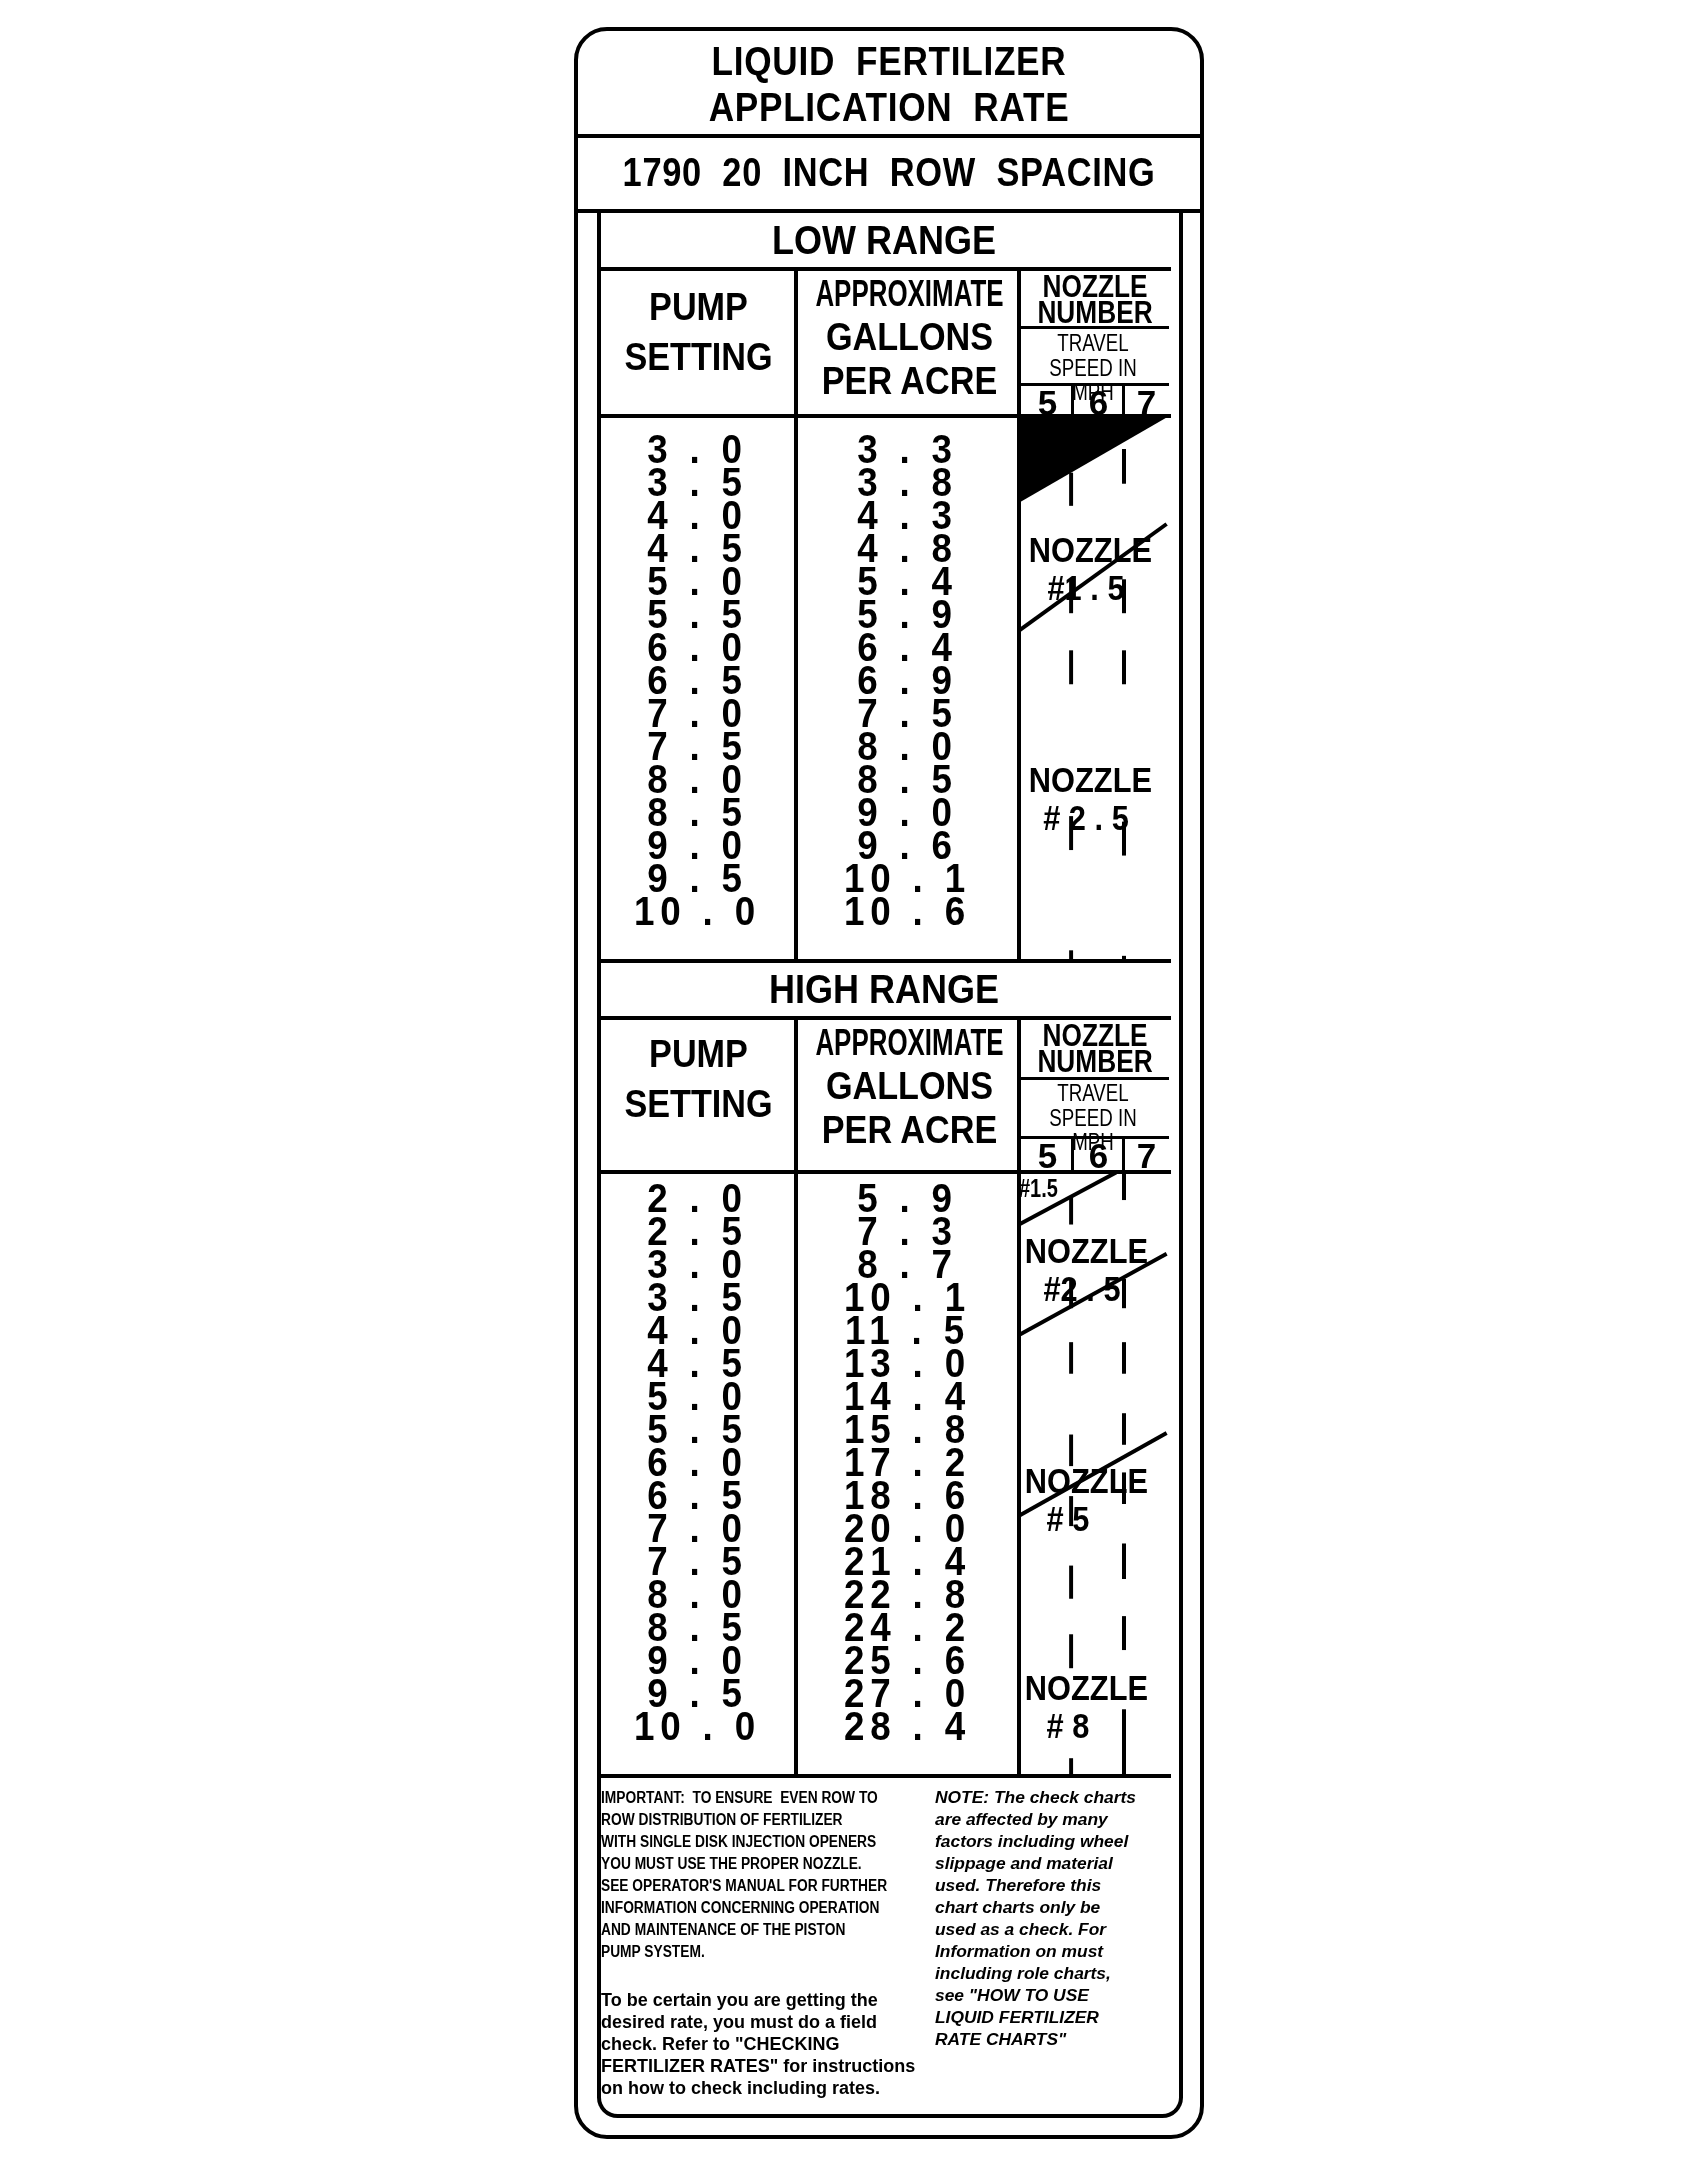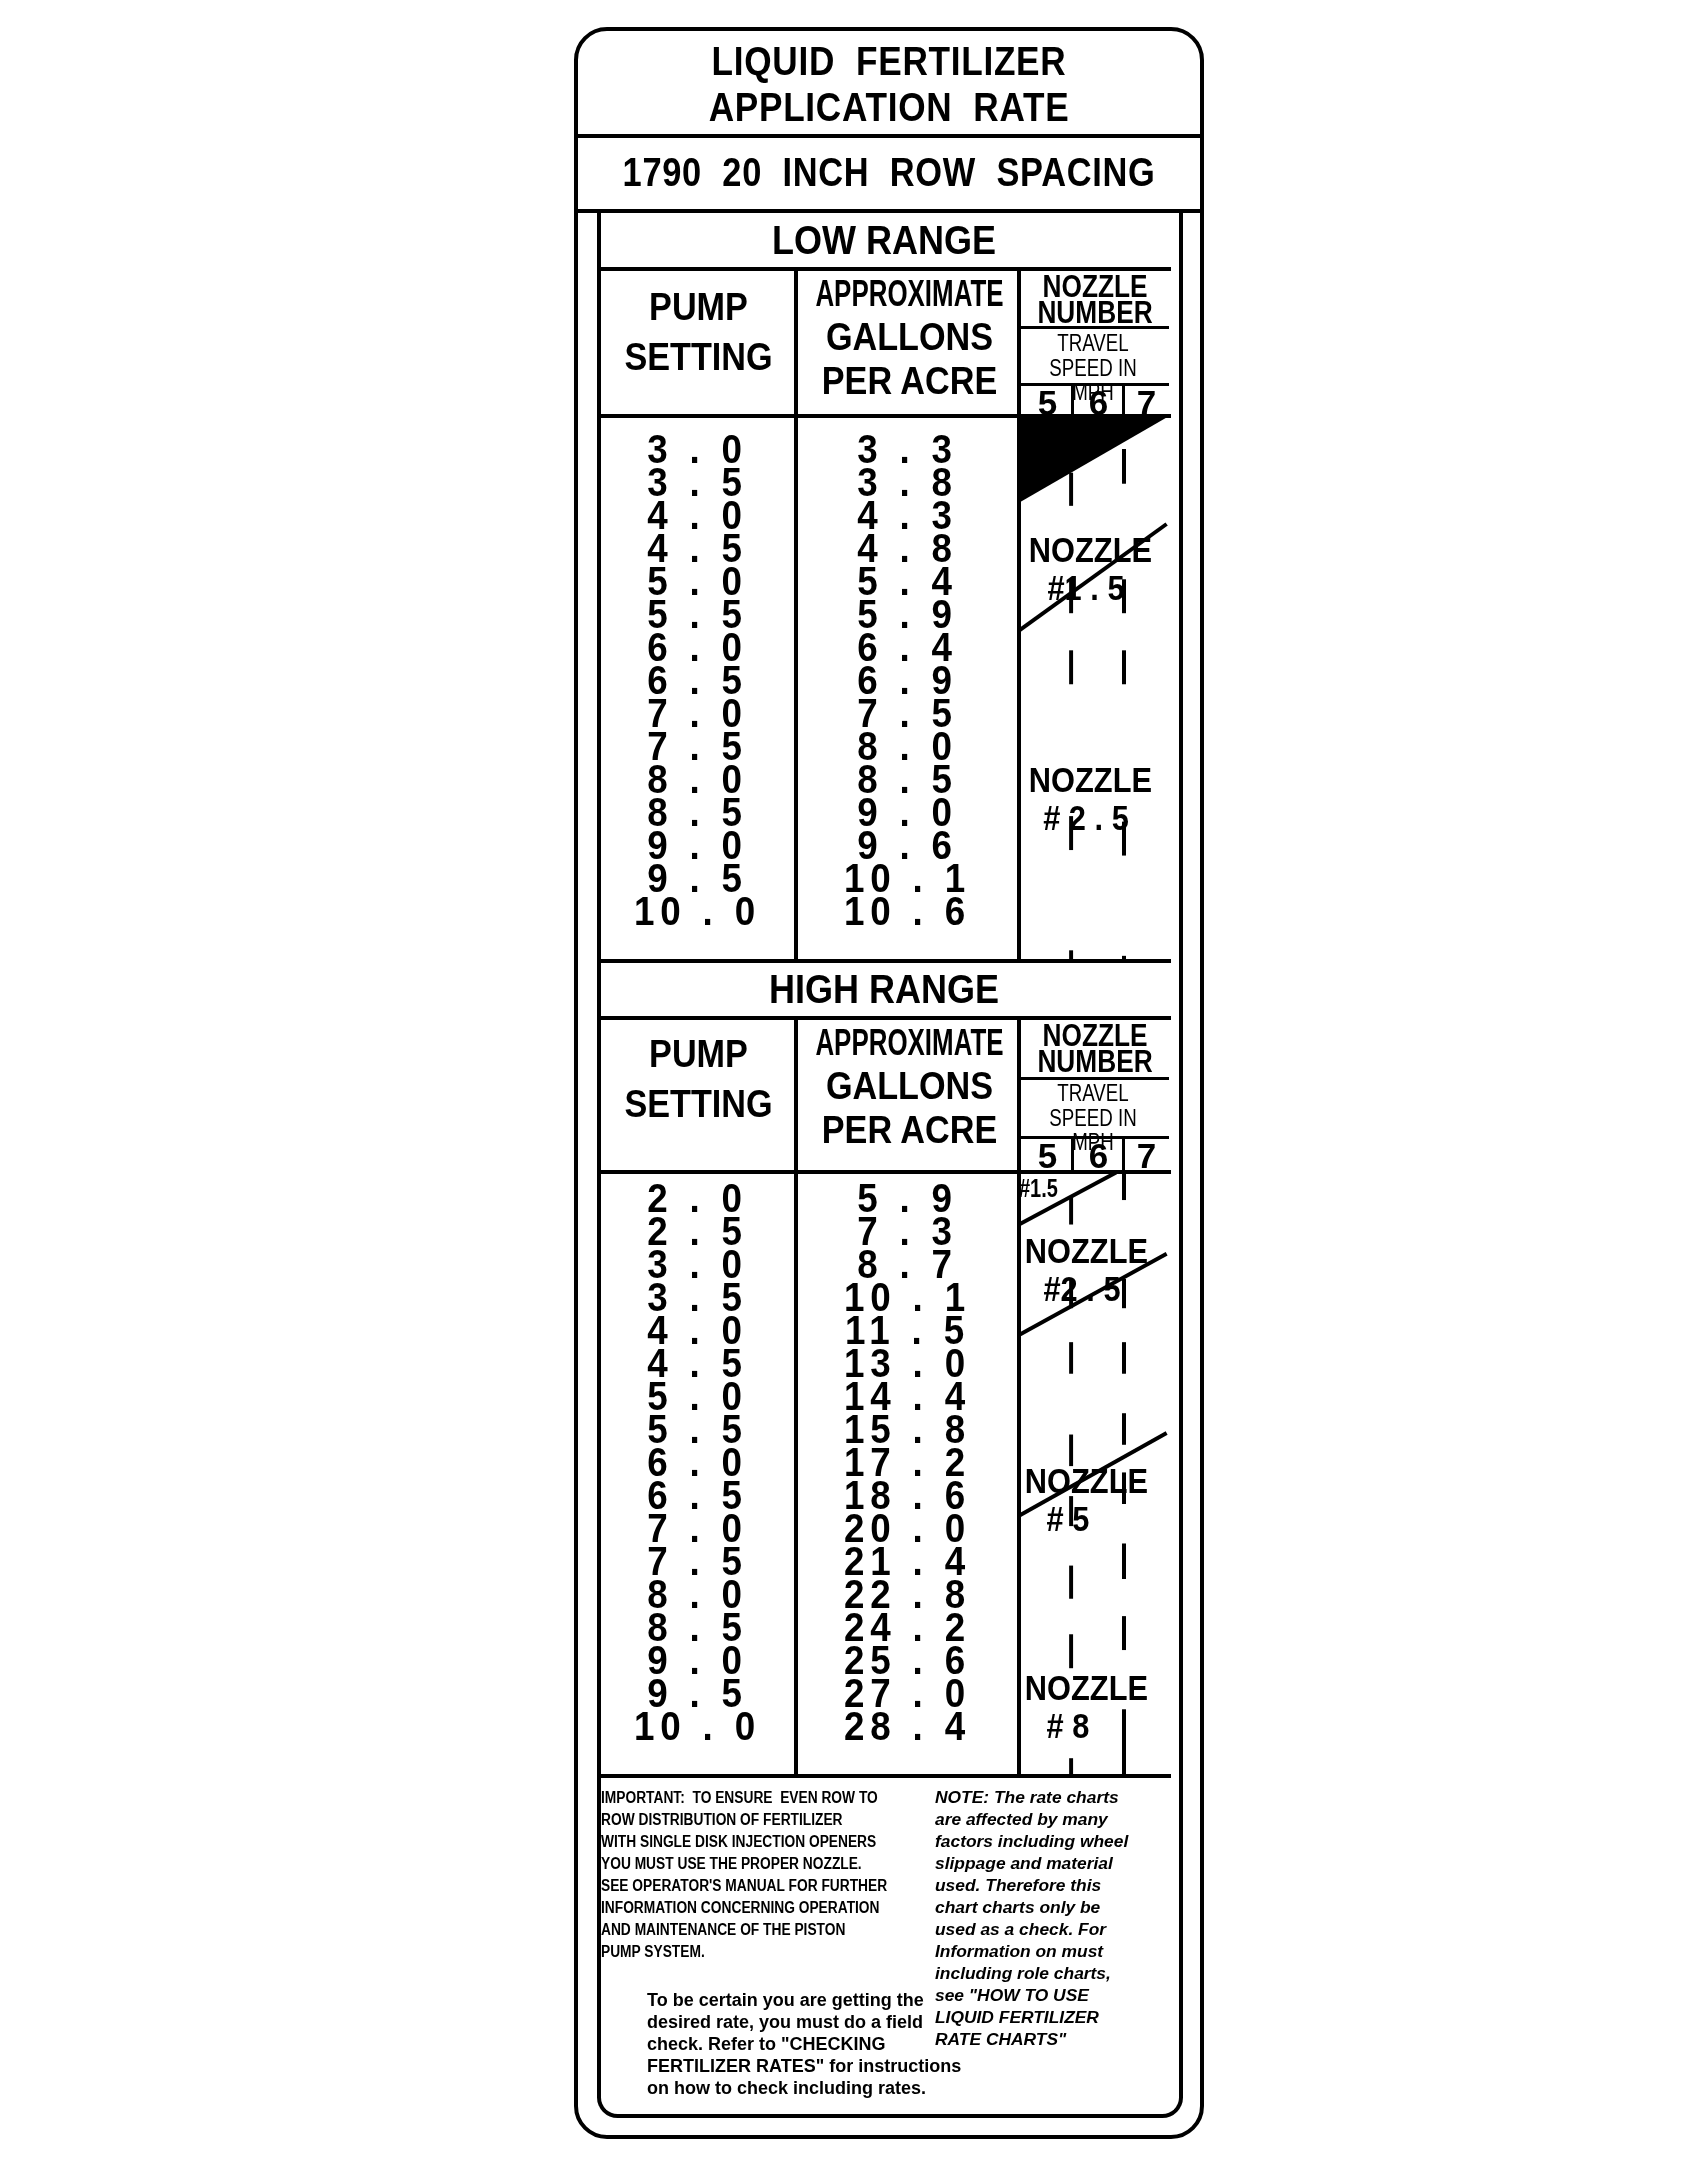--- a/index.html
+++ b/index.html
@@ -251,29 +251,29 @@
 <div class="abs imp" style="left:601px; top:1787px;">
   <div style="white-space:pre">IMPORTANT:  TO ENSURE  EVEN ROW TO</div>
   <div>ROW DISTRIBUTION OF FERTILIZER</div>
   <div>WITH SINGLE DISK INJECTION OPENERS</div>
   <div>YOU MUST USE THE PROPER NOZZLE.</div>
   <div>SEE OPERATOR'S MANUAL FOR FURTHER</div>
   <div>INFORMATION CONCERNING OPERATION</div>
   <div>AND MAINTENANCE OF THE PISTON</div>
   <div>PUMP SYSTEM.</div>
 </div>
-<div class="abs check" style="left:601px; top:1989px;padding-left:46px;">
+<div class="abs check" style="left:601px; top:1989px;">
   <div>To be certain you are getting the</div>
   <div>desired rate, you must do a field</div>
   <div>check. Refer to "CHECKING</div>
   <div>FERTILIZER RATES" for instructions</div>
   <div>on how to check including rates.</div>
 </div>
 <div class="abs note" style="left:935px; top:1786px;">
-  <div>NOTE: The rate charts</div>
+  <div>NOTE: The check charts</div>
   <div>are affected by many</div>
   <div>factors including wheel</div>
   <div>slippage and material</div>
   <div>used. Therefore this</div>
   <div>chart charts only be</div>
   <div>used as a check. For</div>
   <div>Information on must</div>
   <div>including role charts,</div>
   <div>see "HOW TO USE</div>
   <div>LIQUID FERTILIZER</div>

